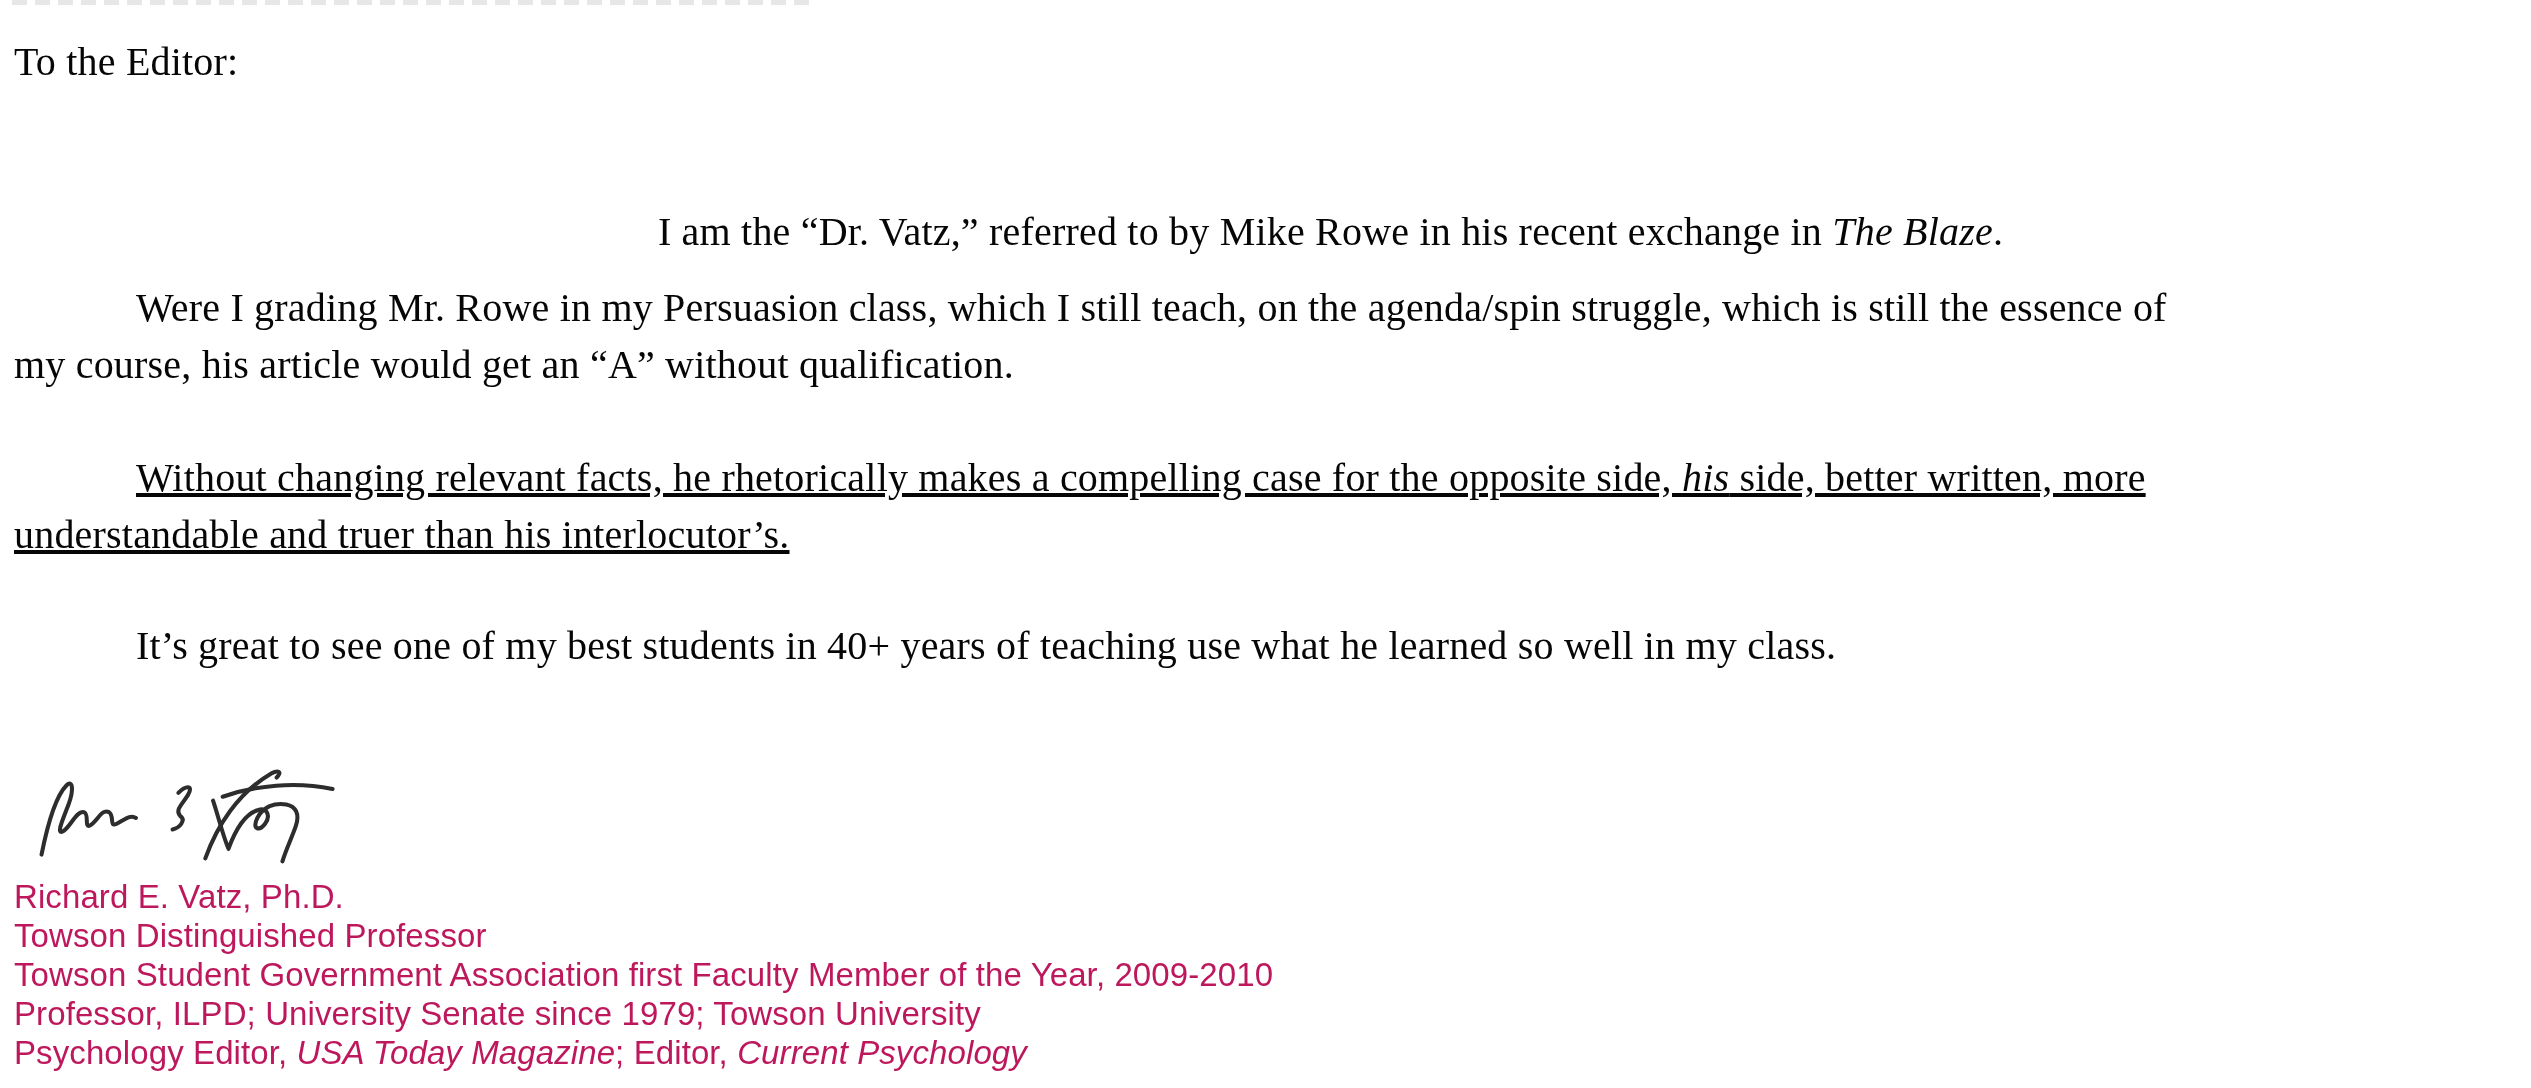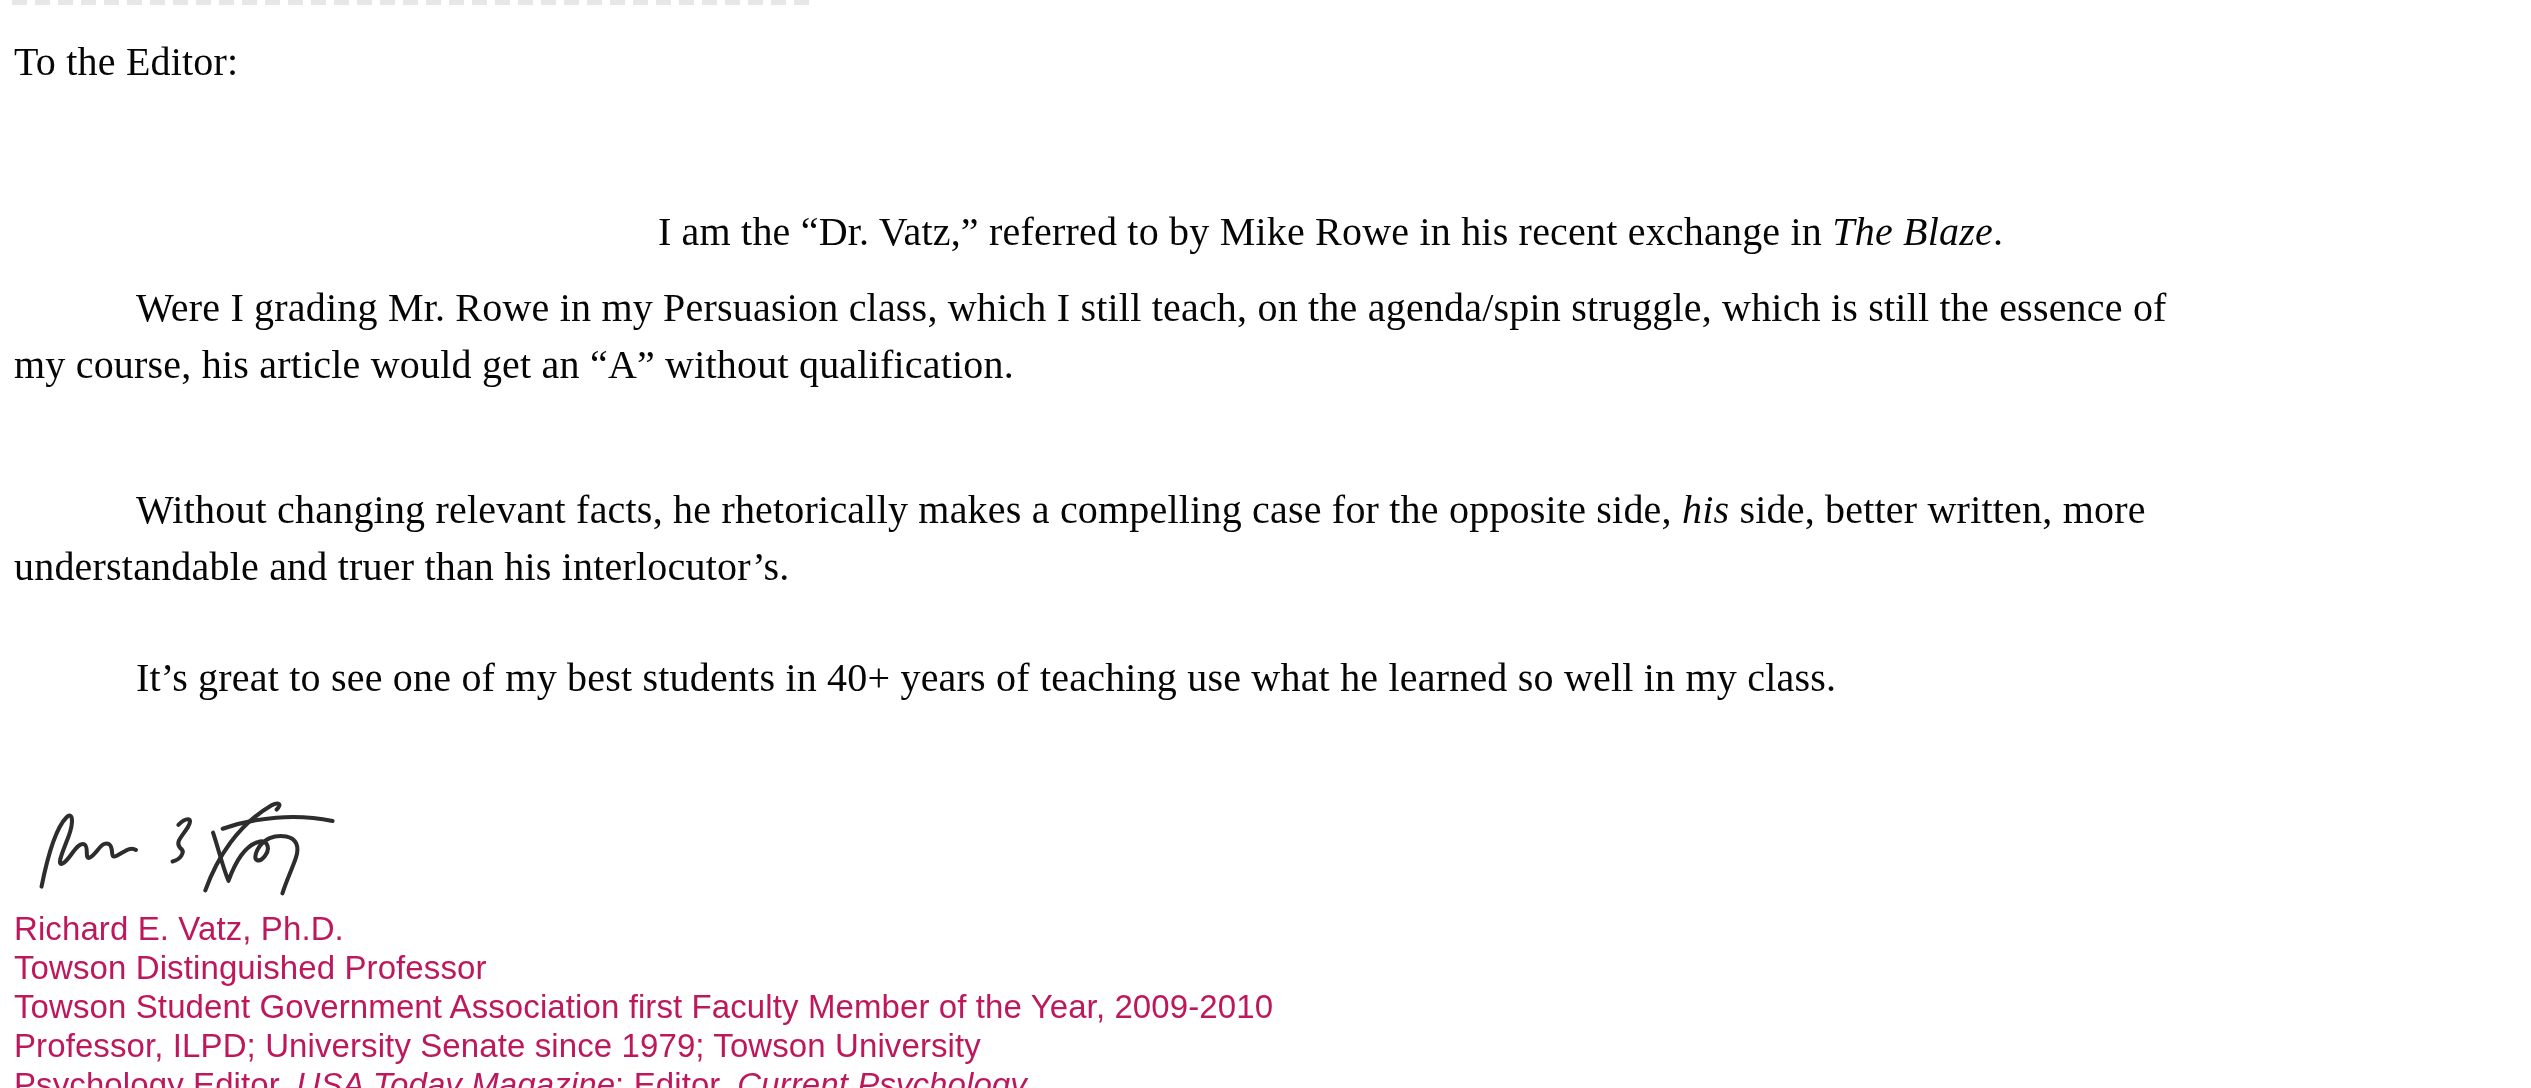--- a/index.html
+++ b/index.html
@@ -26,21 +26,21 @@
     font-size: 40px;
     line-height: 57px;
     letter-spacing: 0.2px;
   }
   .salutation { margin-top: 25px; }
   .para { margin: 0; }
   .para .line { white-space: nowrap; }
   .para .line:first-child { text-indent: 122px; }
   .para-1 { margin-top: 113px; text-align: center; }
   .para-2 { margin-top: 19px; }
-  .para-3 { margin-top: 88px; }
+  .para-3 { margin-top: 56px; text-decoration: underline; }
   .para-4 { margin-top: 54px; }
   .it { font-style: italic; }
   .signature-svg {
     display: block;
     margin: 90px 0 0 18px;
     width: 312px;
     height: 106px;
   }
   .sig-block {
     margin-top: 7px;

